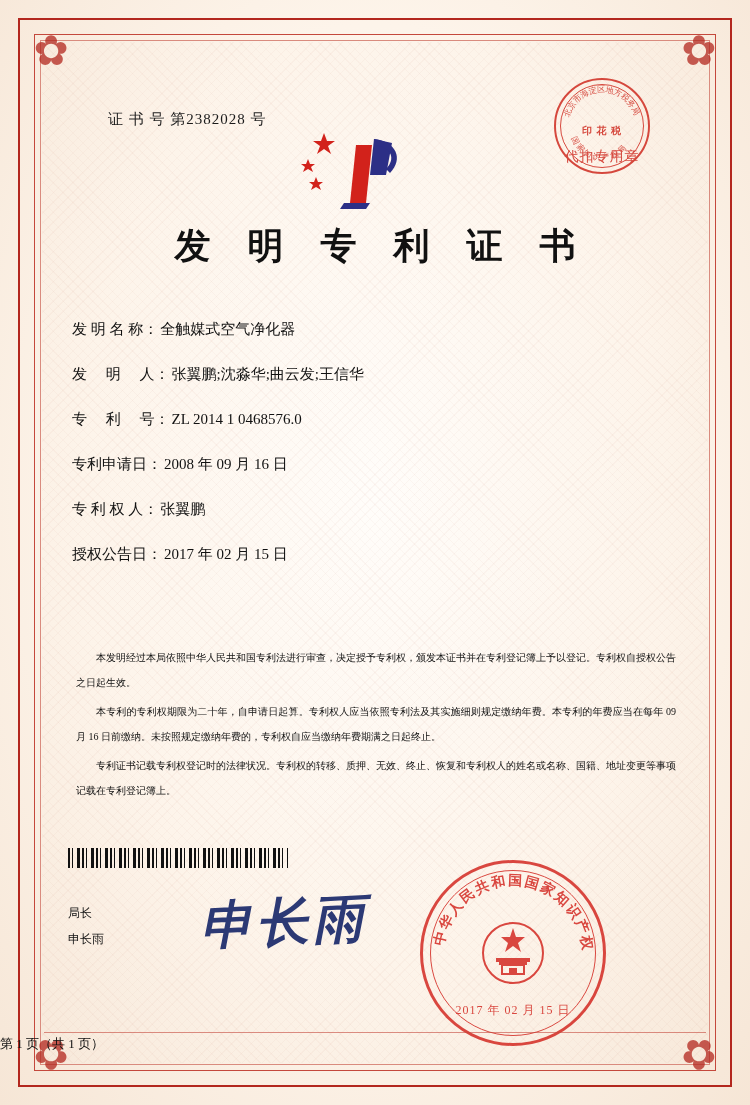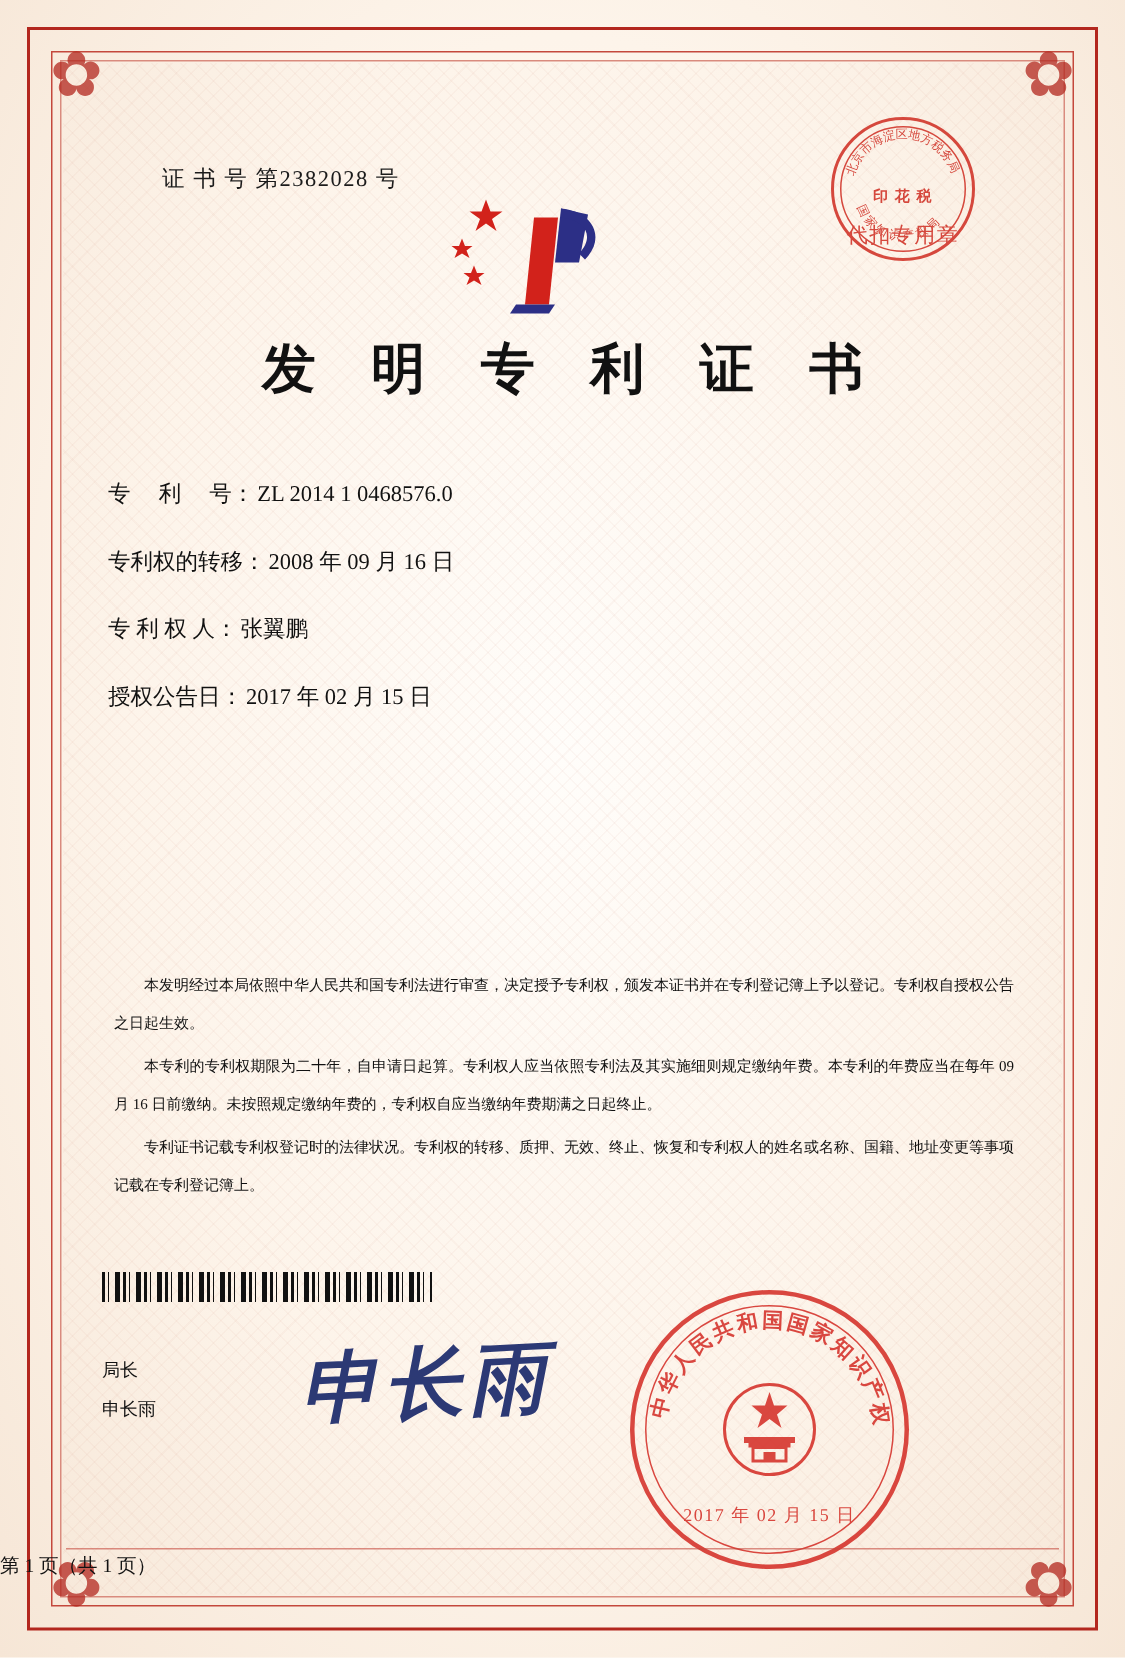--- a/index.html
+++ b/index.html
@@ -212,25 +212,33 @@
       <polygon points="74,14 92,18 86,50 70,50" fill="#2c2f86"></polygon>
       <path d="M74,14 C96,16 104,34 90,48 L86,44 C96,34 92,22 74,20 Z" fill="#2c2f86"></path>
       <polygon points="44,78 70,78 66,84 40,84" fill="#2c2f86"></polygon>
     </svg>
   </div>
 
   <div class="title">发 明 专 利 证 书</div>
 
   <div class="fields">
     <div class="field">
+      <span class="lab">发 明 名 称：</span>
+      <span class="val">全触媒式空气净化器</span>
+    </div>
+    <div class="field">
+      <span class="lab">发 　明 　人：</span>
+      <span class="val">张翼鹏;沈淼华;曲云发;王信华</span>
+    </div>
+    <div class="field">
       <span class="lab">专 　利 　号：</span>
       <span class="val">ZL 2014 1 0468576.0</span>
     </div>
     <div class="field">
-      <span class="lab">专利权的转移：</span>
+      <span class="lab">专利申请日：</span>
       <span class="val">2008 年 09 月 16 日</span>
     </div>
     <div class="field">
       <span class="lab">专 利 权 人：</span>
       <span class="val">张翼鹏</span>
     </div>
     <div class="field">
       <span class="lab">授权公告日：</span>
       <span class="val">2017 年 02 月 15 日</span>
     </div>

